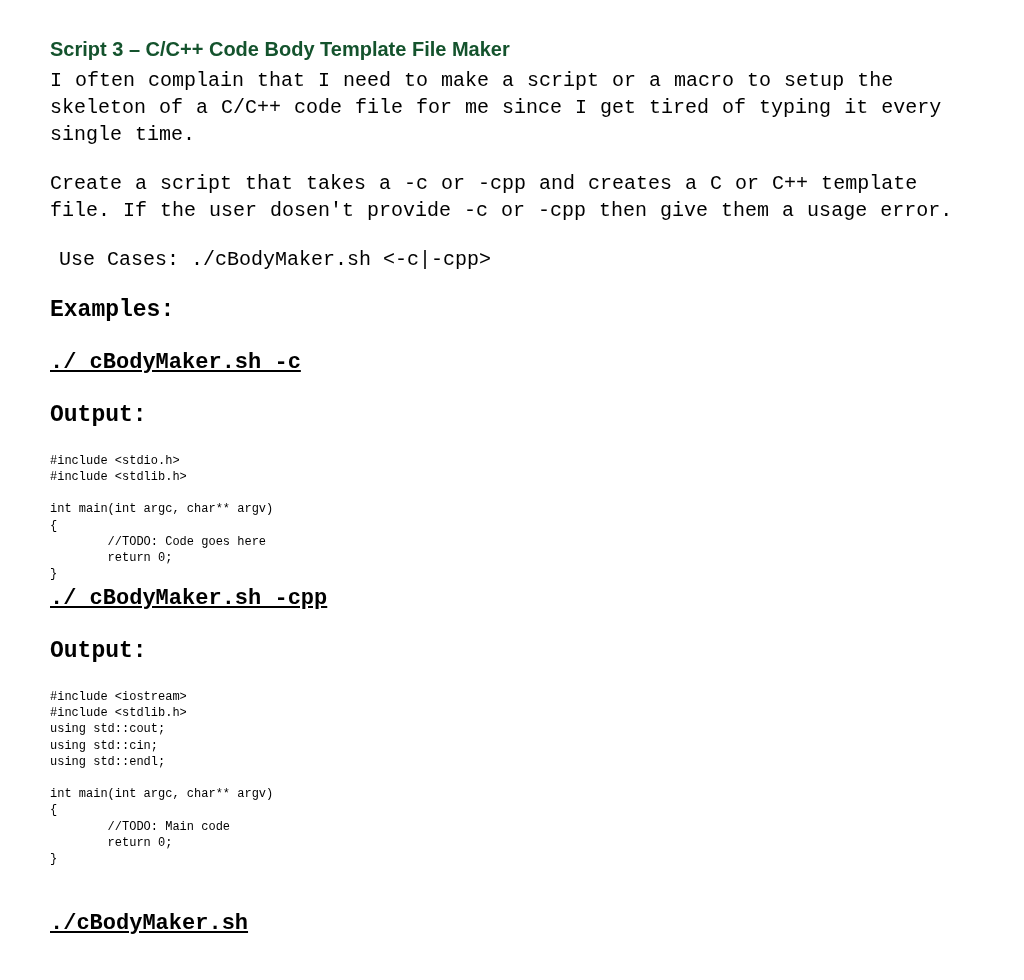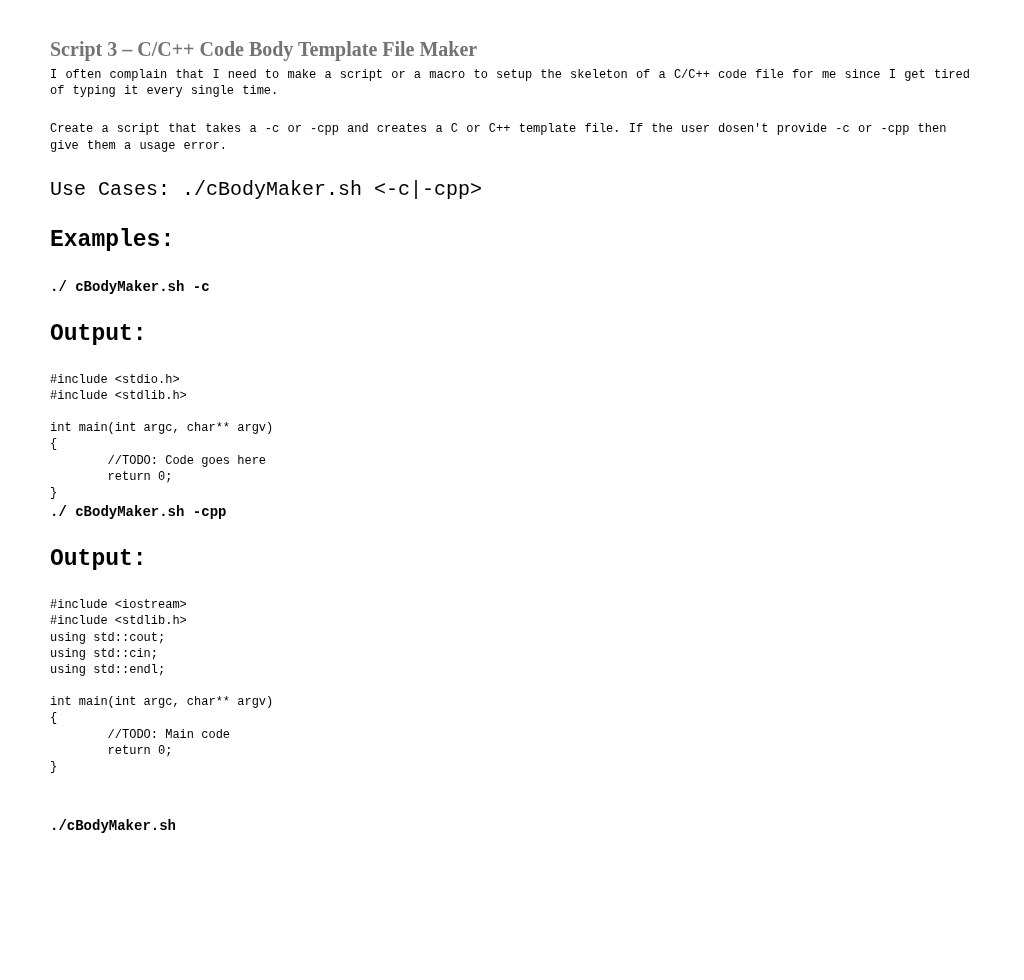--- a/index.html
+++ b/index.html
@@ -8,52 +8,54 @@
       box-sizing: border-box;
     }
     body {
       background: #ffffff;
       padding: 38px 50px;
       font-family: Arial, Helvetica, sans-serif;
       color: #000000;
       width: 1024px;
     }
     .heading {
-      color: #737373;
+      color: #14532d;
       font-weight: bold;
       font-size: 20px;
       margin-bottom: 6px;
-      font-family: Liberation Serif, serif;
+      font-family: Liberation Sans, sans-serif;
     }
     .mono-para {
       font-family: "Courier New", Courier, monospace;
-      font-size: 12px;
+      font-size: 20px;
       margin-bottom: 22px;
       line-height: 1.35;
       word-spacing: 1px;
     }
     .mono-line {
       font-family: "Courier New", Courier, monospace;
       font-size: 20px;
       margin-bottom: 22px;
       line-height: 1.35;
+      margin-left: 9px;
     }
     .mono-label {
       font-family: "Courier New", Courier, monospace;
       font-size: 23px;
       font-weight: bold;
       margin-bottom: 22px;
       line-height: 1.35;
     }
     .mono-example {
       font-family: "Courier New", Courier, monospace;
-      font-size: 14px;
+      font-size: 22px;
       font-weight: bold;
       margin-bottom: 22px;
       line-height: 1.35;
+      text-decoration: underline;
     }
     .code-block {
       font-family: "Courier New", Courier, monospace;
       font-size: 12px;
       white-space: pre;
       margin-bottom: 2px;
       line-height: 1.35;
     }
     .spacer {
       height: 40px;

